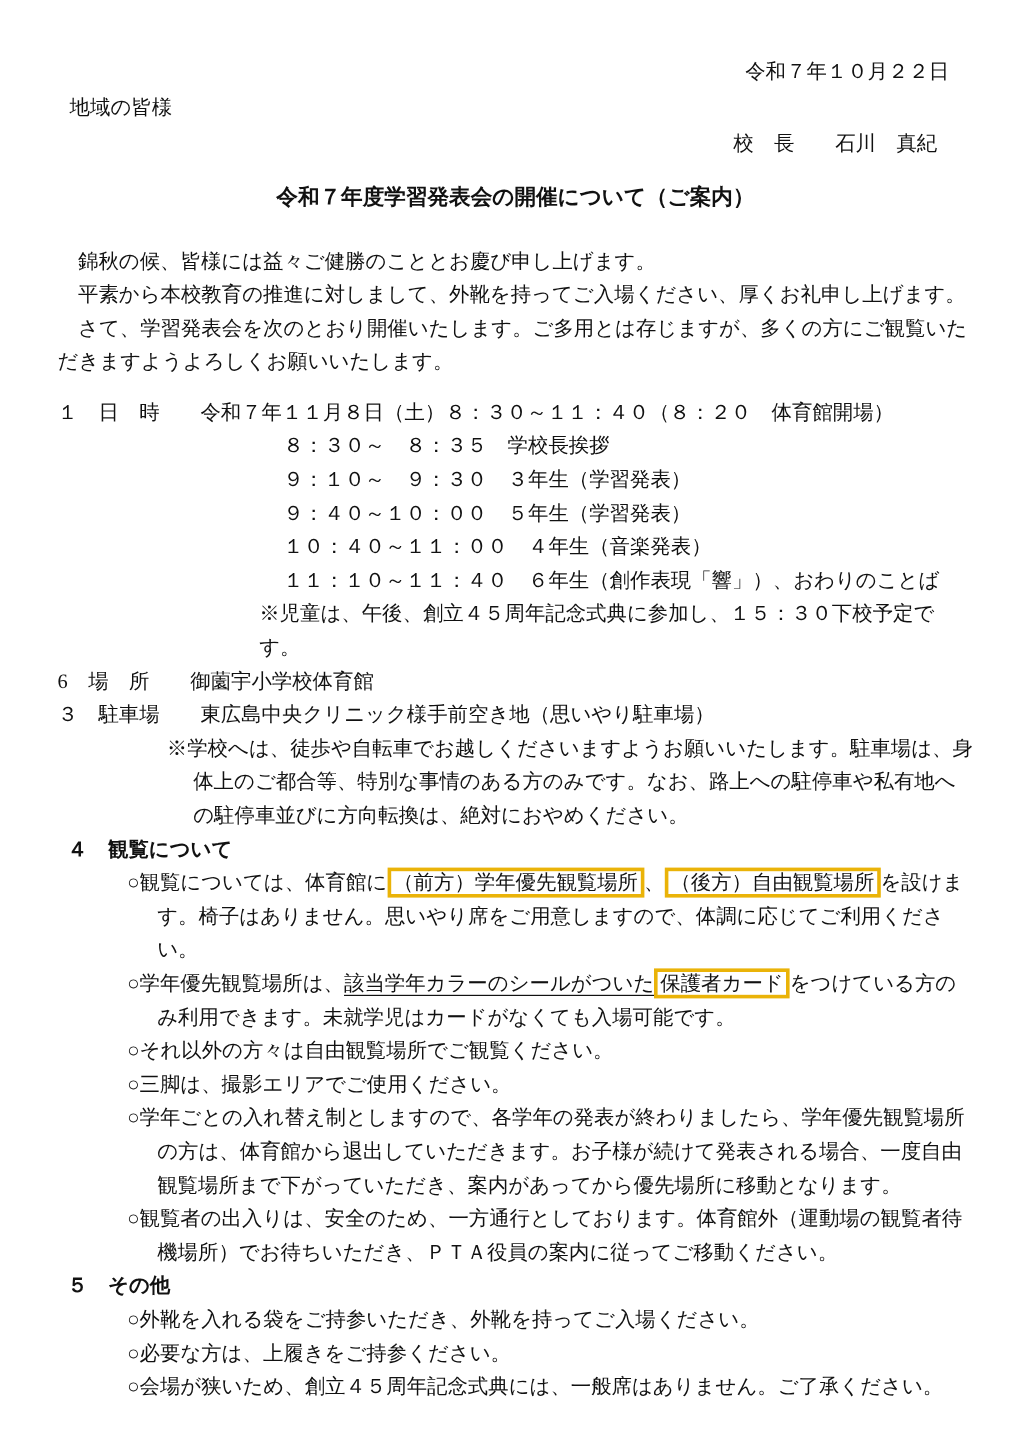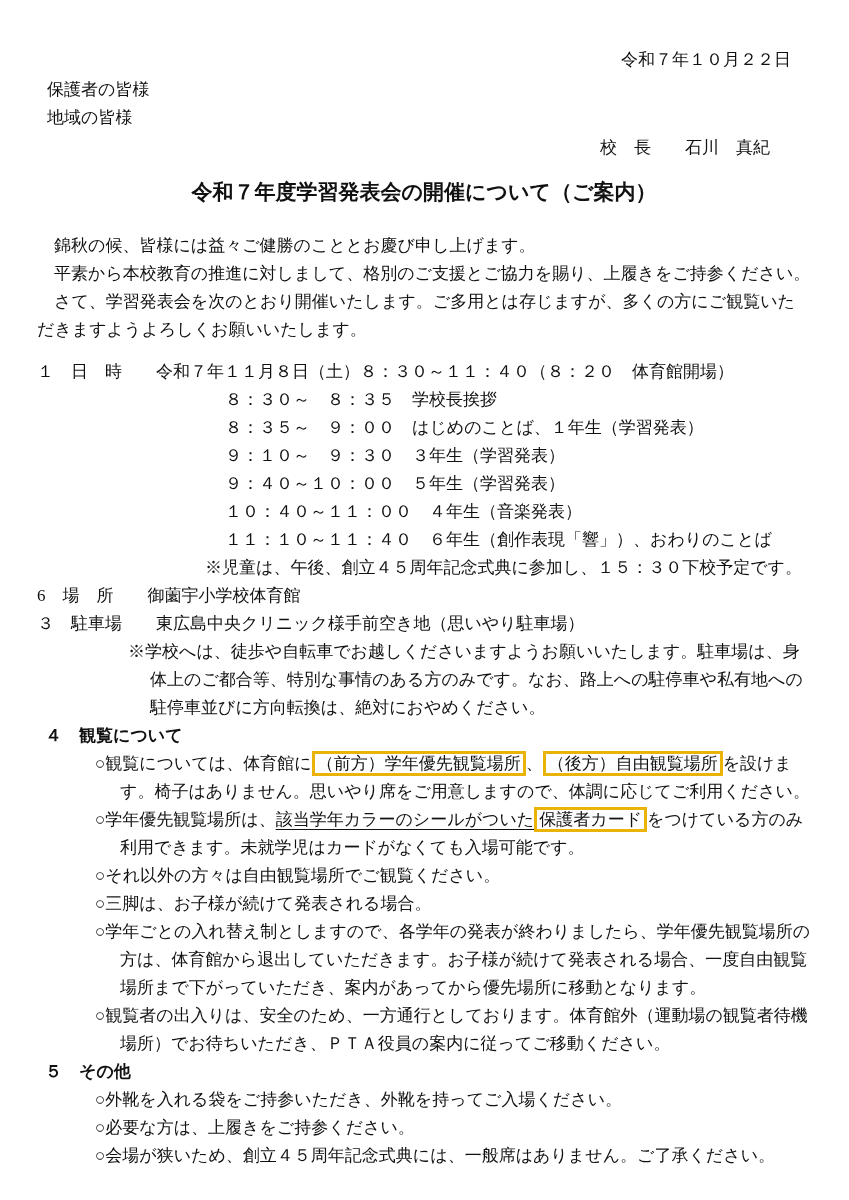--- a/index.html
+++ b/index.html
@@ -6,33 +6,33 @@
   html, body { background: #ffffff; }
   body {
     width: 849px;
     height: 1200px;
     font-family: "Liberation Serif", "DejaVu Serif", serif;
     color: #111111;
     font-size: 17px;
     line-height: 28px;
     overflow: hidden;
   }
-  .page { width: 849px; height: 959px; padding: 46px 38px 0 37px; }
+  .page { width: 849px; height: 959px; padding: 46px 38px 0 48px; }
 
   .date-line { text-align: right; padding-right: 20px; }
 
   .addressee-block { margin-top: 2px; }
   .addressee { margin-left: 10px; }
 
   .sender-block { margin-top: 2px; margin-left: 563px; }
 
   .doc-title {
     text-align: center;
     font-weight: bold;
-    font-size: 21px;
+    font-size: 18px;
     margin-top: 16px;
     margin-bottom: 26px;
     font-family: "Liberation Sans", "DejaVu Sans", sans-serif;
   }
 
   .greeting p { margin: 0; }
 
   .numbered-section { margin-top: 0; }
   .section-heading { margin-top: 0; }
   .section-heading.indented { margin-left: 8px; font-weight: bold; }
@@ -62,41 +62,39 @@
   }
 </style>
 </head>
 <body>
 
 <div class="page">
 
   <div class="date-line">令和７年１０月２２日</div>
 
   <div class="addressee-block">
-    <div class="addressee">保護者の皆様</div>
     <div class="addressee">地域の皆様</div>
   </div>
 
   <div class="sender-block">
     <div>校　長　　石川　真紀</div>
   </div>
 
   <div class="doc-title">令和７年度学習発表会の開催について（ご案内）</div>
 
   <div class="greeting">
     <p>　錦秋の候、皆様には益々ご健勝のこととお慶び申し上げます。</p>
-    <p>　平素から本校教育の推進に対しまして、格別のご支援とご協力を賜り、上履きをご持参ください。</p>
+    <p>　平素から本校教育の推進に対しまして、外靴を持ってご入場ください、厚くお礼申し上げます。</p>
     <p>　さて、学習発表会を次のとおり開催いたします。ご多用とは存じますが、多くの方にご観覧いただきますようよろしくお願いいたします。</p>
   </div>
 
   <div class="numbered-section first-section">
     <div class="section-heading">１　日　時　　令和７年１１月８日（土）８：３０～１１：４０（８：２０　体育館開場）</div>
     <div class="schedule-block">
       <div>８：３０～　８：３５　学校長挨拶</div>
-      <div>８：３５～　９：００　はじめのことば、１年生（学習発表）</div>
       <div>９：１０～　９：３０　３年生（学習発表）</div>
       <div>９：４０～１０：００　５年生（学習発表）</div>
       <div>１０：４０～１１：００　４年生（音楽発表）</div>
       <div>１１：１０～１１：４０　６年生（創作表現「響」）、おわりのことば</div>
     </div>
     <div class="schedule-note">※児童は、午後、創立４５周年記念式典に参加し、１５：３０下校予定です。</div>
   </div>
 
   <div class="numbered-section">
     <div class="section-heading">6　場　所　　御薗宇小学校体育館</div>
@@ -106,21 +104,21 @@
     <div class="section-heading">３　駐車場　　東広島中央クリニック様手前空き地（思いやり駐車場）</div>
     <div class="parking-note">※学校へは、徒歩や自転車でお越しくださいますようお願いいたします。駐車場は、身体上のご都合等、特別な事情のある方のみです。なお、路上への駐停車や私有地への駐停車並びに方向転換は、絶対におやめください。</div>
   </div>
 
   <div class="numbered-section">
     <div class="section-heading indented">４　観覧について</div>
     <div class="bullet-list">
       <div class="bullet-item"><span class="seg-plain">○観覧については、体育館に</span><span class="seg-boxed">（前方）学年優先観覧場所</span><span class="seg-plain">、</span><span class="seg-boxed">（後方）自由観覧場所</span><span class="seg-plain">を設けます。椅子はありません。思いやり席をご用意しますので、体調に応じてご利用ください。</span></div>
       <div class="bullet-item"><span class="seg-plain">○学年優先観覧場所は、</span><span class="seg-underline">該当学年カラーのシールがついた</span><span class="seg-boxed">保護者カード</span><span class="seg-plain">をつけている方のみ利用できます。未就学児はカードがなくても入場可能です。</span></div>
       <div class="bullet-item"><span class="seg-plain">○それ以外の方々は自由観覧場所でご観覧ください。</span></div>
-      <div class="bullet-item"><span class="seg-plain">○三脚は、お子様が続けて発表される場合。</span></div>
+      <div class="bullet-item"><span class="seg-plain">○三脚は、撮影エリアでご使用ください。</span></div>
       <div class="bullet-item"><span class="seg-plain">○学年ごとの入れ替え制としますので、各学年の発表が終わりましたら、学年優先観覧場所の方は、体育館から退出していただきます。お子様が続けて発表される場合、一度自由観覧場所まで下がっていただき、案内があってから優先場所に移動となります。</span></div>
       <div class="bullet-item"><span class="seg-plain">○観覧者の出入りは、安全のため、一方通行としております。体育館外（運動場の観覧者待機場所）でお待ちいただき、ＰＴＡ役員の案内に従ってご移動ください。</span></div>
     </div>
   </div>
 
   <div class="numbered-section">
     <div class="section-heading indented">５　その他</div>
     <div class="bullet-list">
       <div class="bullet-item">○外靴を入れる袋をご持参いただき、外靴を持ってご入場ください。</div>
       <div class="bullet-item">○必要な方は、上履きをご持参ください。</div>

